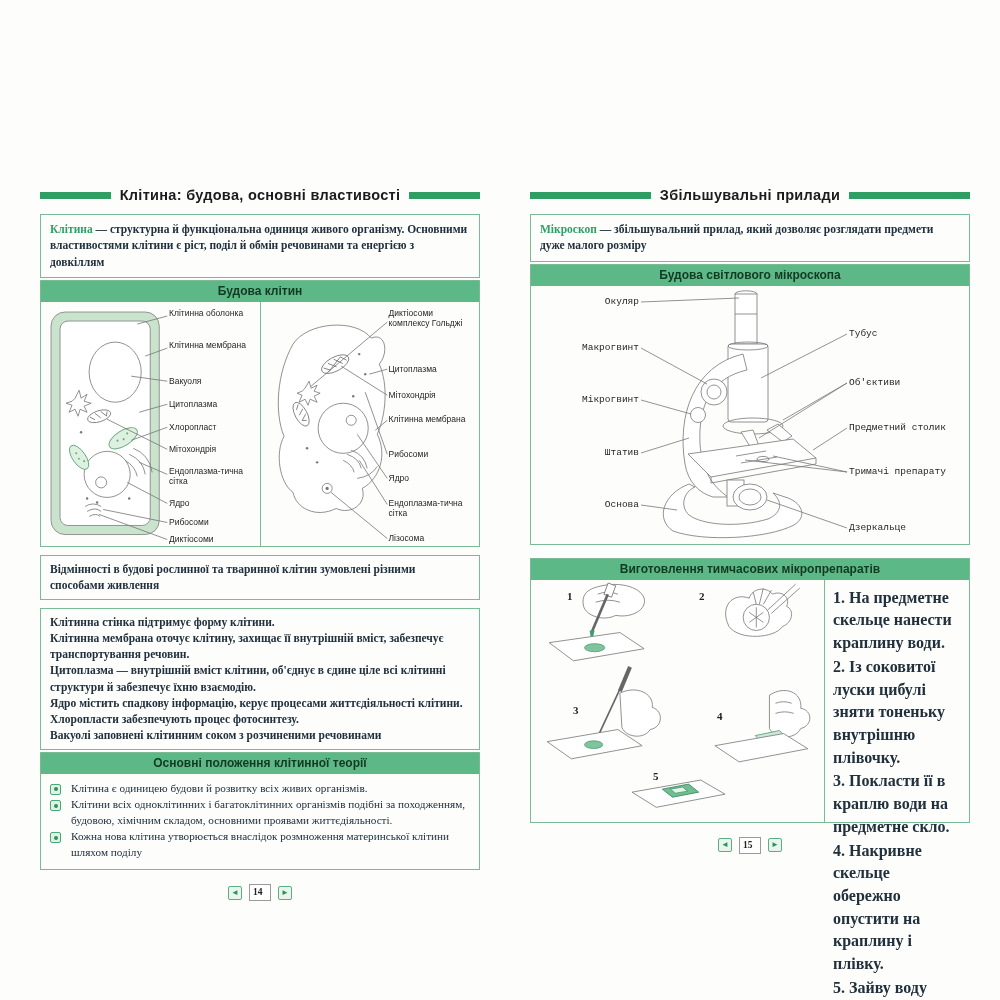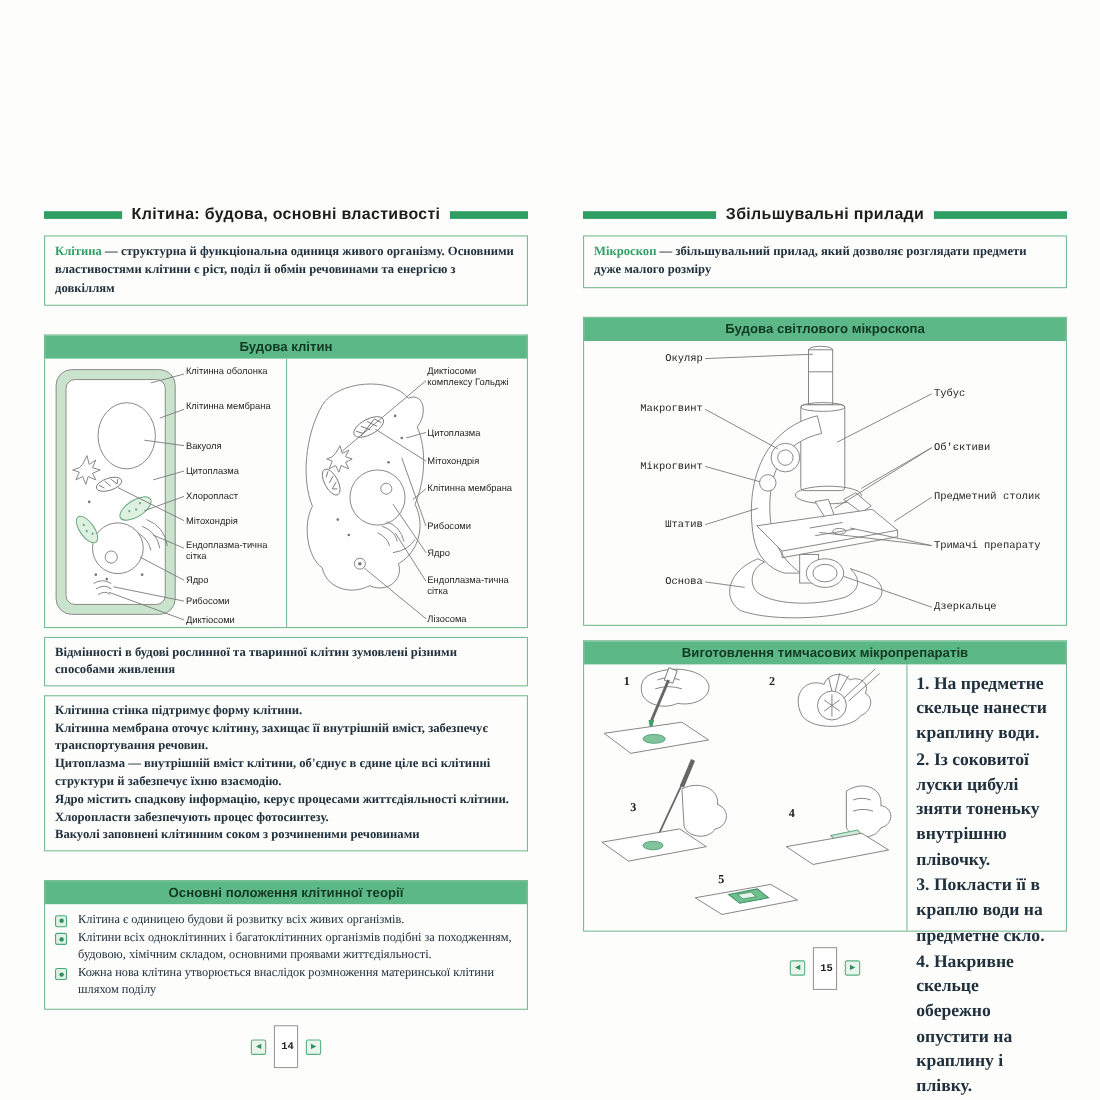--- a/index.html
+++ b/index.html
@@ -10,21 +10,21 @@
 
   .title-row{display:flex;align-items:center;gap:9px;height:18px;}
   .title-bar{flex:1;height:7px;background:#2e9e63;}
   .page-title{font-family:"Liberation Sans",sans-serif;font-weight:bold;
               font-size:14.5px;color:#1c1c1c;white-space:nowrap;letter-spacing:.3px;}
 
   .def-box{border:1px solid #79bb93;margin-top:10px;padding:6px 9px 7px;
            font-size:11.5px;line-height:1.42;font-weight:600;}
   .term{color:#2fa066;font-weight:bold;}
 
-  .box{border:1px solid #79bb93;margin-top:26px;}
+  .box{border:1px solid #79bb93;margin-top:2px;}
   .bar{background:#5cb886;text-align:center;font-family:"Liberation Sans",sans-serif;
        font-weight:bold;font-size:12px;color:#123a22;padding:3px 0 4px;}
   .subhead{display:flex;background:#cfe7d8;border-top:1px solid #79bb93;border-bottom:1px solid #79bb93;}
   .subhead div{width:50%;text-align:center;font-weight:bold;font-size:11.5px;padding:2px 0 3px;color:#2b2b2b;}
   .t-body{display:flex;}
   .t-cell{width:50%;position:relative;height:244px;}
   .t-cell + .t-cell{border-left:1px solid #79bb93;}
   .t-cell svg{position:absolute;inset:0;}
   .cl{position:absolute;left:128px;width:82px;font-family:"Liberation Sans",sans-serif;
       font-size:8.5px;line-height:1.18;color:#1f1f1f;}
@@ -39,22 +39,22 @@
   .bullet{flex:none;width:9px;height:9px;margin-top:3px;background:#dff0e5;
           border:1px solid #4aa878;border-radius:2px;position:relative;}
   .bullet::after{content:"";position:absolute;left:2.5px;top:2.5px;width:4px;height:4px;
                  background:#2f8f5d;border-radius:50%;}
 
   .pager{display:flex;justify-content:center;align-items:center;gap:7px;margin-top:14px;}
   .pg-btn{width:12px;height:12px;background:#e8f4ec;border:1px solid #58b080;border-radius:2px;
           color:#2f8f5d;font-size:8px;line-height:11px;text-align:center;
           font-family:"Liberation Sans",sans-serif;}
   .pg-num{min-width:14px;height:13px;border:1px solid #9a9a9a;background:#fff;
-          font-family:Liberation Mono, monospace;font-weight:bold;font-size:9.5px;
-          line-height:13px;text-align:right;padding:12px 3px;color:#222;}
+          font-family:Liberation Serif, serif;font-weight:bold;font-size:9.5px;
+          line-height:13px;text-align:left;padding:1px 3px;color:#222;}
 
   .ms-canvas{position:relative;height:258px;}
   .ms-canvas svg{position:absolute;inset:0;}
   .ms-label{position:absolute;font-family:Liberation Mono, monospace;font-size:9.5px;color:#1f1f1f;}
   .ms-label.l{left:4px;width:104px;text-align:right;}
   .ms-label.r{left:318px;width:118px;}
 
   .prep-body{display:flex;height:242px;}
   .prep-canvas{flex:1;position:relative;}
   .prep-canvas svg{position:absolute;inset:0;}

